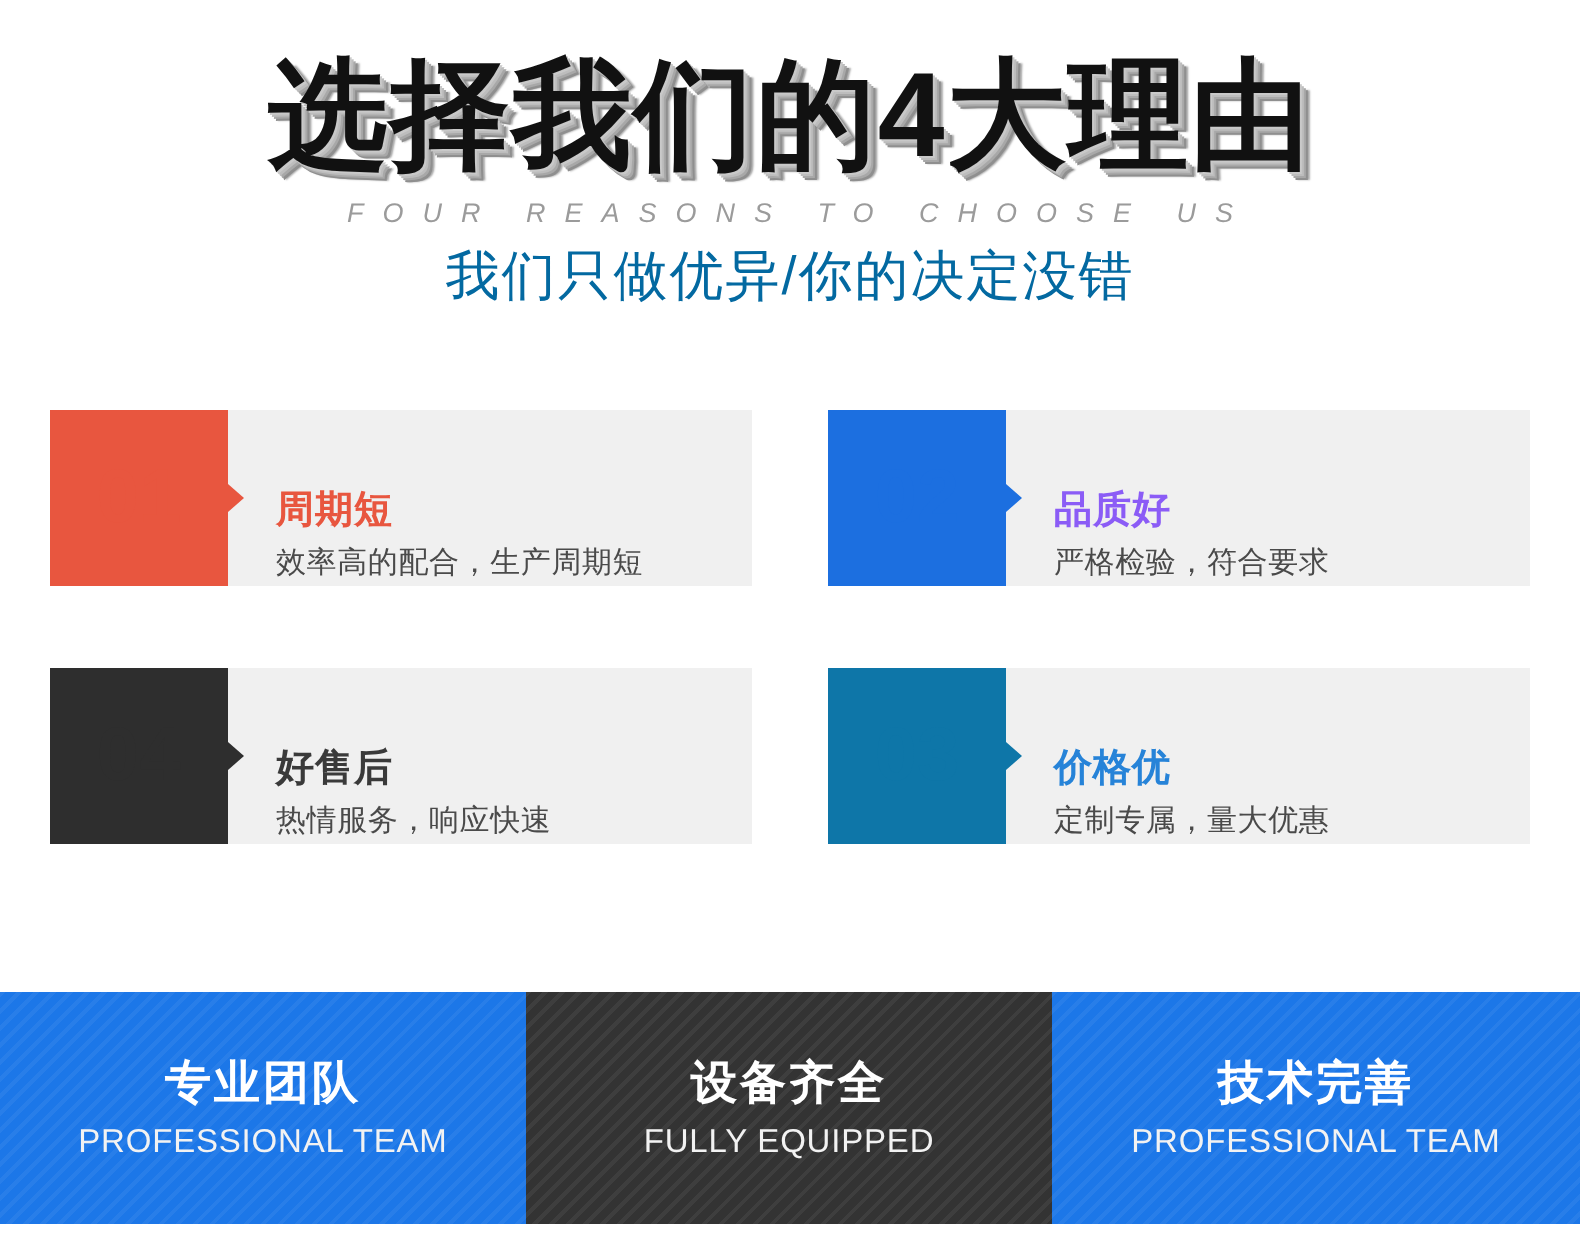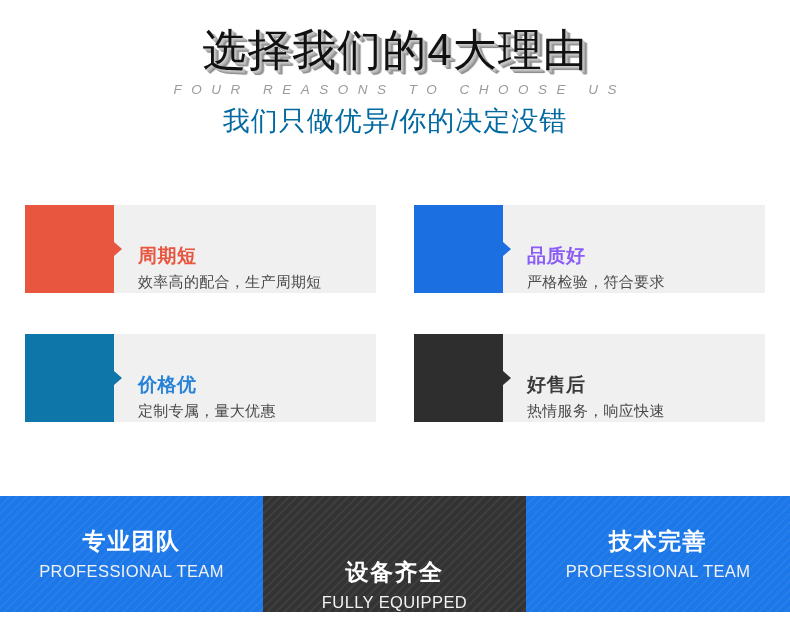--- a/index.html
+++ b/index.html
@@ -13,22 +13,22 @@
     position: relative;
   }
 
   
   .header {
     padding-top: 26px;
     text-align: center;
   }
 
   .main-title {
-    font-size: 44px;
-    font-weight: normal;
+    font-size: 60px;
+    font-weight: bold;
     letter-spacing: 1px;
     color: #111111;
     line-height: 1.08;
     text-shadow:
       1px 1px 0 #c9c9c9,
       2px 2px 0 #bdbdbd,
       3px 3px 0 #a8a8a8,
       4px 4px 0 #8f8f8f,
       5px 4px 1px rgba(0,0,0,0.35);
     white-space: nowrap;
@@ -208,51 +208,51 @@
       <span>02</span>
       <span class="pointer"></span>
     </div>
     <div class="card-body">
       <div class="card-title" style="color: #8b5cf6;">品质好</div>
       <div class="card-desc">严格检验，符合要求</div>
     </div>
   </div>
 
   <div class="card">
+    <div class="card-num" style="background: rgb(46, 46, 46); color: rgb(46, 46, 46);">
+      <span>04</span>
+      <span class="pointer"></span>
+    </div>
+    <div class="card-body">
+      <div class="card-title" style="color: rgb(58, 58, 58);">好售后</div>
+      <div class="card-desc">热情服务，响应快速</div>
+    </div>
+  </div>
+
+  <div class="card">
     <div class="card-num" style="background: rgb(14, 118, 168); color: rgb(14, 118, 168);">
       <span>03</span>
       <span class="pointer"></span>
     </div>
     <div class="card-body">
       <div class="card-title" style="color: rgb(38, 131, 216);">价格优</div>
       <div class="card-desc">定制专属，量大优惠</div>
-    </div>
-  </div>
-
-  <div class="card">
-    <div class="card-num" style="background: rgb(46, 46, 46); color: rgb(46, 46, 46);">
-      <span>04</span>
-      <span class="pointer"></span>
-    </div>
-    <div class="card-body">
-      <div class="card-title" style="color: rgb(58, 58, 58);">好售后</div>
-      <div class="card-desc">热情服务，响应快速</div>
     </div>
   </div>
 
 </div>
 
 <div class="bottom-bar">
 
   <div class="bb-panel bb-panel-1" style="background: rgb(28, 119, 232);">
     <div class="bb-cn">专业团队</div>
     <div class="bb-en">PROFESSIONAL TEAM</div>
   </div>
 
-  <div class="bb-panel bb-panel-2" style="background: rgb(51, 51, 51); justify-content: flex-end;">
+  <div class="bb-panel bb-panel-2" style="background: rgb(51, 51, 51);">
     <div class="bb-cn">设备齐全</div>
     <div class="bb-en">FULLY EQUIPPED</div>
   </div>
 
   <div class="bb-panel bb-panel-3" style="background: rgb(28, 119, 232);">
     <div class="bb-cn">技术完善</div>
     <div class="bb-en">PROFESSIONAL TEAM</div>
   </div>
 
 </div>

